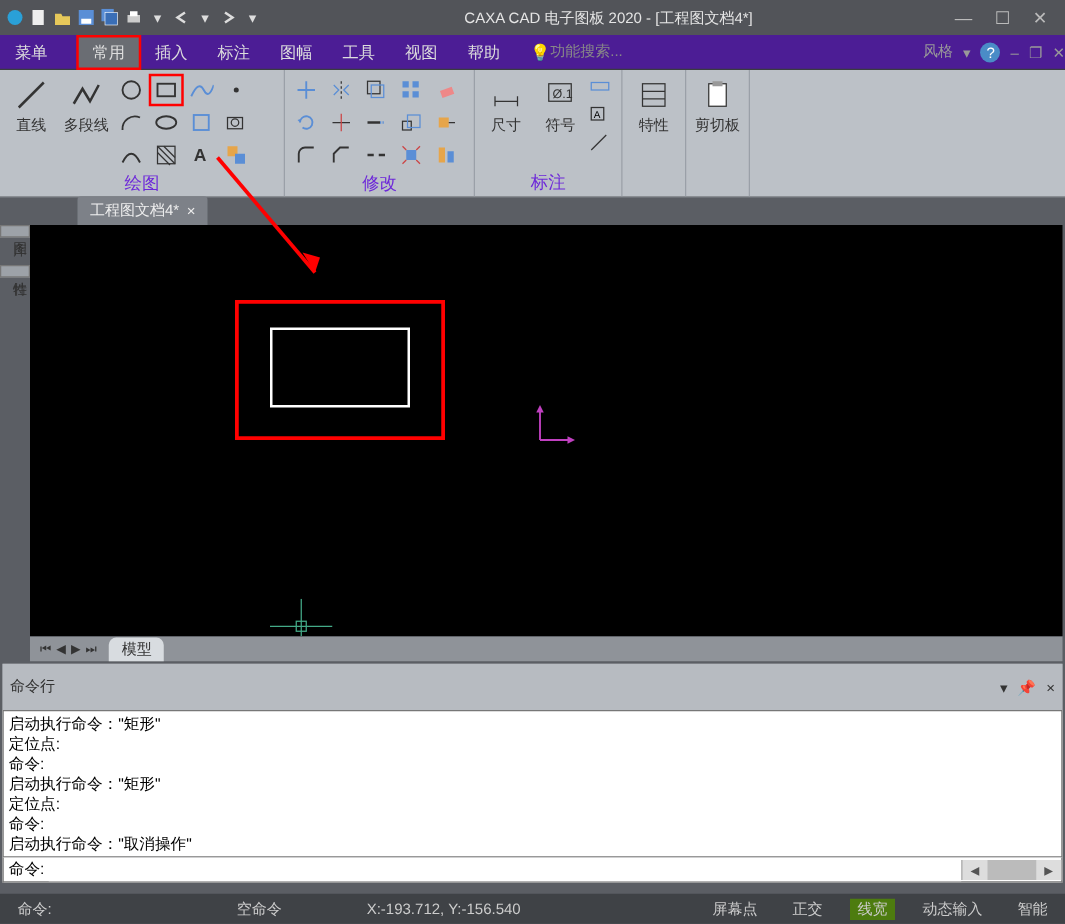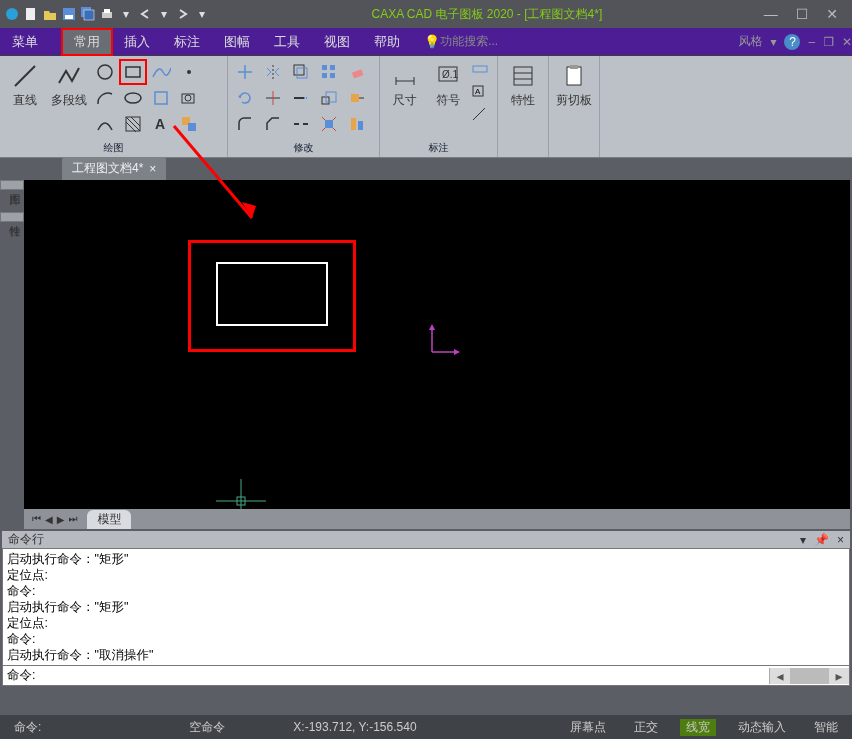--- a/index.html
+++ b/index.html
@@ -1,33 +1,33 @@
 <!DOCTYPE html>
 <html><head>
 <meta charset="utf-8">
 <style>
 * { margin:0; padding:0; box-sizing:border-box; font-family:"Microsoft YaHei",sans-serif; }
 body { width:852px; height:739px; background:#5b5e64; overflow:hidden; font-size:12px; color:#ccc; }
 .titlebar { height:28px; background:#525459; display:flex; align-items:center; padding:0 4px; }
 .titlebar .qicons { display:flex; gap:3px; align-items:center; }
 .qicon { width:16px; height:16px; display:flex; align-items:center; justify-content:center; color:#ddd; }
-.title-text { flex:1; text-align:center; color:#84cc16; font-size:12px; }
+.title-text { flex:1; text-align:center; color:#e5e5e5; font-size:12px; }
 .winbtns { display:flex; gap:18px; padding-right:10px; }
 .winbtn { color:#bbb; font-size:14px; }
 .menubar { height:28px; background:#4c1d95; display:flex; align-items:center; padding:0 0; border-bottom:1px solid #3a3c40; }
 .menu-item { padding:4px 12px; color:#ddd; font-size:13px; }
 .menu-item.active { background:#6a6d73;margin-left:12px; }
 .hl-red { outline:2px solid red; outline-offset:-1px; }
 .menu-right { margin-left:auto; display:flex; align-items:center; gap:8px; color:#999; }
 .search-hint { color:#888; font-size:12px; }
 .ribbon { height:102px; background:#bcc1c7; display:flex; border-bottom:1px solid #7a7d82; }
 .ribbon-group { display:flex; flex-direction:column; border-right:1px solid #9aa0a8; padding:2px 4px 0; }
 .ribbon-group.small { width:auto; }
 .group-body { flex:1; display:flex; align-items:flex-start; gap:2px; padding-top:2px; }
-.group-label { text-align:center; font-size:10px; color:#0f172a; padding:2px 0; }
+.group-label { text-align:center; font-size:14px; color:#6d28d9; padding:2px 0; }
 .big-btn { display:flex; flex-direction:column; align-items:center; width:42px; padding:2px; }
 .big-btn .ic { width:28px; height:28px; display:flex; align-items:center; justify-content:center; }
 .big-btn .lbl { font-size:12px; color:#333; margin-top:2px; white-space:nowrap; }
 .grid3 { display:grid; grid-template-columns:repeat(4,26px); grid-template-rows:repeat(3,24px); gap:2px; }
 .grid3 .cell { width:26px; height:24px; display:flex; align-items:center; justify-content:center; }
 .gmod { display:grid; grid-template-columns:repeat(5,26px); grid-template-rows:repeat(3,24px); gap:2px; }
 .gmod .cell { width:26px; height:24px; display:flex; align-items:center; justify-content:center; }
 .doc-tab-row { height:22px; background:#5b5e64; display:flex; align-items:flex-end; padding-left:62px; }
 .doc-tab { background:#7d8188; padding:3px 10px; font-size:12px; color:#eee; border-radius:3px 3px 0 0; display:flex; align-items:center; gap:6px;}
 .canvas-area { position:relative; height:329px; background:#000; margin-left:24px; margin-right:2px; }
@@ -35,21 +35,21 @@
 .side-tab { writing-mode:vertical-rl; background:#9da2a8; color:#333; font-size:11px; padding:4px 1px; border:1px solid #777;}
 .red-rect { position:absolute; left:164px; top:60px; width:168px; height:112px; border:3px solid red; }
 .white-rect { position:absolute; left:192px; top:82px; width:112px; height:64px; border:2px solid #fff; }
 .ucs { position:absolute; left:400px; top:142px; }
 .cross { position:absolute; left:192px; bottom:0; }
 .arrow-line { position:absolute; left:140px; top:-58px; pointer-events:none; }
 .tab-nav { height:20px; background:#8f9399; display:flex; align-items:center; padding-left:8px; gap:4px; margin-left:24px; margin-right:2px;}
 .nav-btn { color:#333; font-size:10px; }
 .model-tab { background:#d8dce0; color:#333; padding:1px 10px; font-size:12px; border-radius:6px 6px 0 0; margin-left:6px;}
 .cmd-panel { background:#8f9399; margin:2px 2px 0 2px; }
-.cmd-title { display:flex; align-items:center; padding:0 6px; font-size:12px; color:#333; background:#b7bbc1;}
+.cmd-title { display:flex; align-items:center; padding:10px 6px; font-size:12px; color:#333; background:#b7bbc1;}
 .cmd-title .sp { margin-left:auto; display:flex; gap:8px;}
 .cmd-body { background:#fff; color:#000; font-size:12.5px; padding:2px 4px; height:118px; overflow:hidden; border:1px solid #777; }
 .cmd-body div { line-height:16px; }
 .cmd-input-row { display:flex; align-items:center; background:#fff; border:1px solid #777; border-top:none; height:20px;}
 .cmd-input-row .lbl { padding:0 4px; color:#000; font-size:12.5px;}
 .cmd-input-row input { flex:1; border:none; outline:none; height:18px; font-size:12px;}
 .scroll-end { width:80px; background:#ddd; border-left:1px solid #aaa; display:flex;}
 .scroll-end div { width:20px; text-align:center; color:#555; font-size:14px;}
 .statusbar { position:absolute; bottom:0; left:0; right:0; height:24px; background:#3f4246; display:flex; align-items:center; color:#ccc; font-size:12px; padding:0 8px; gap:16px;}
 .statusbar .fill { flex:1; }

